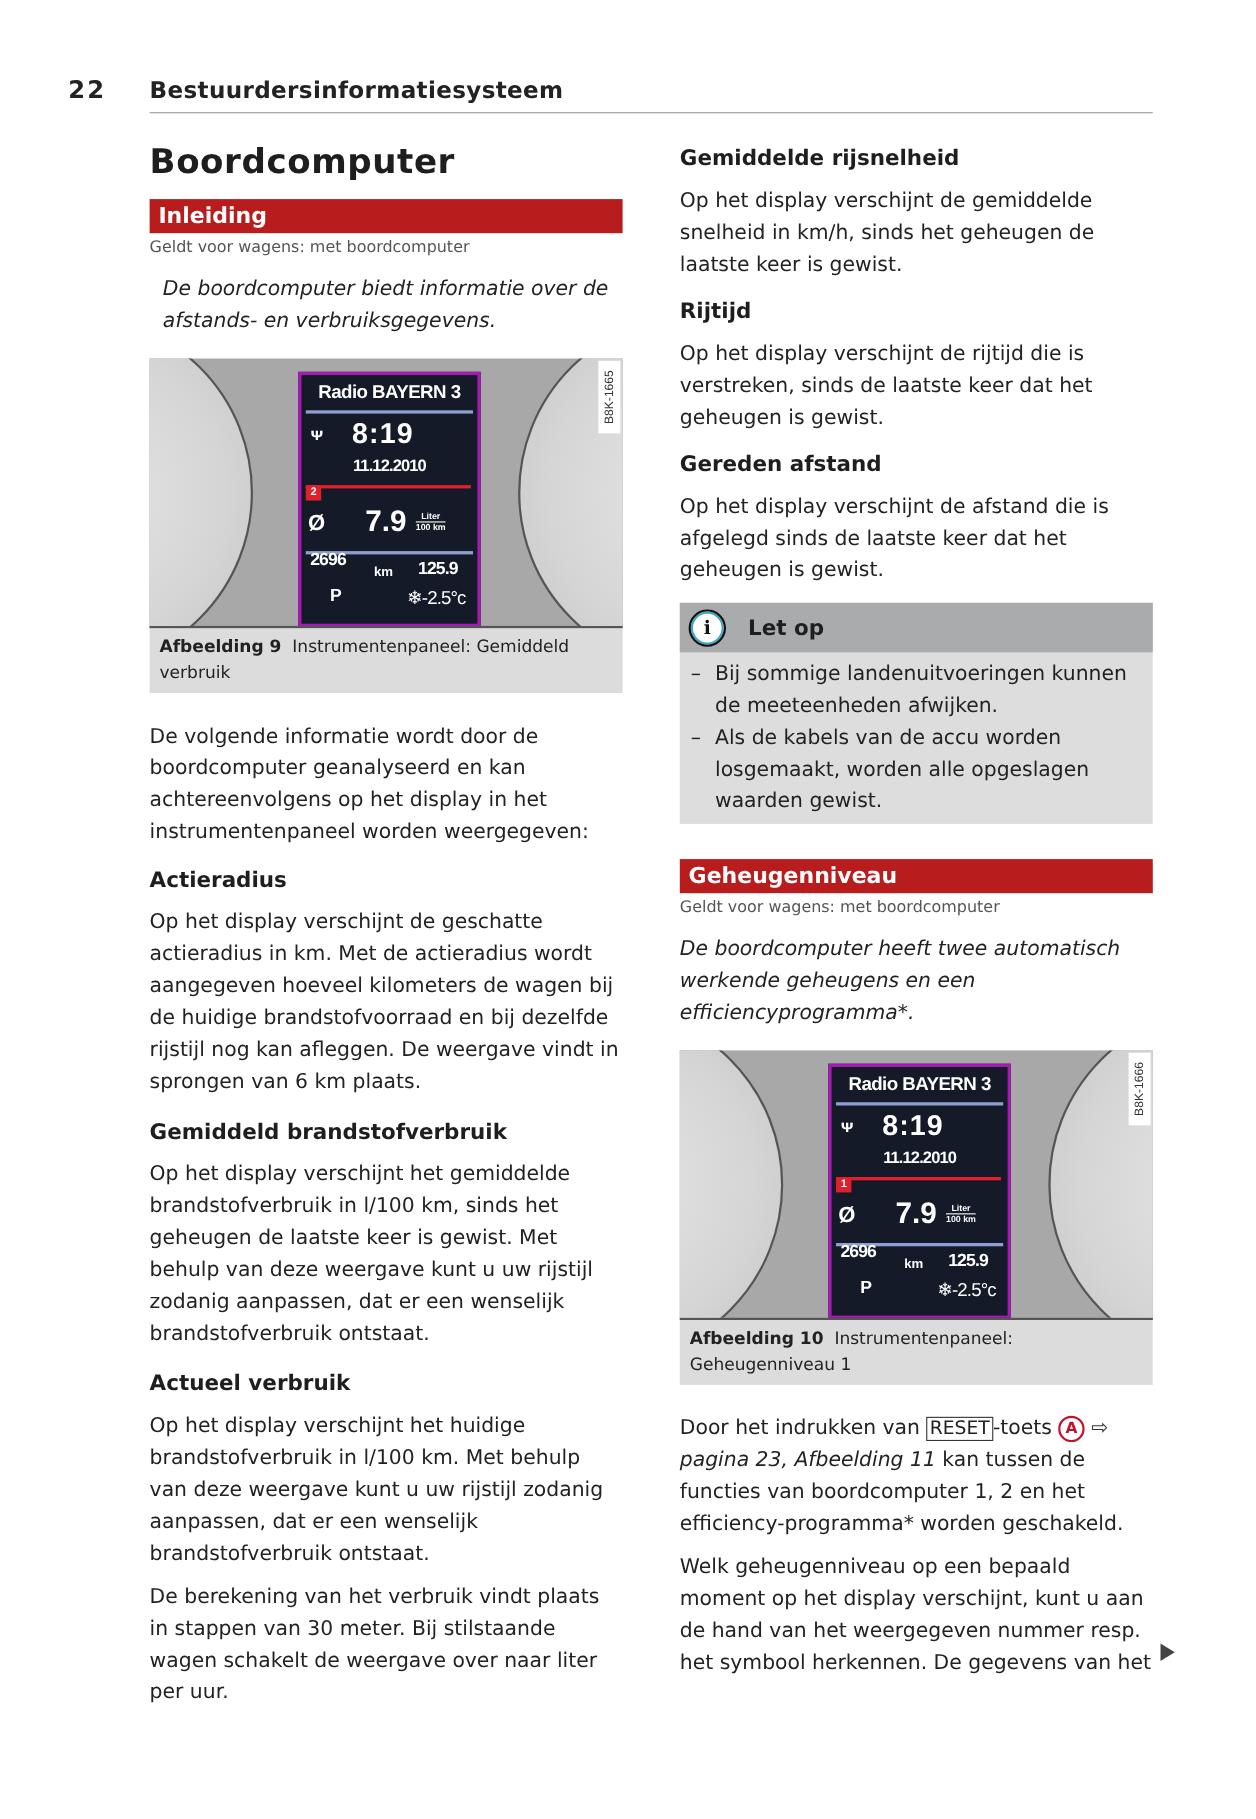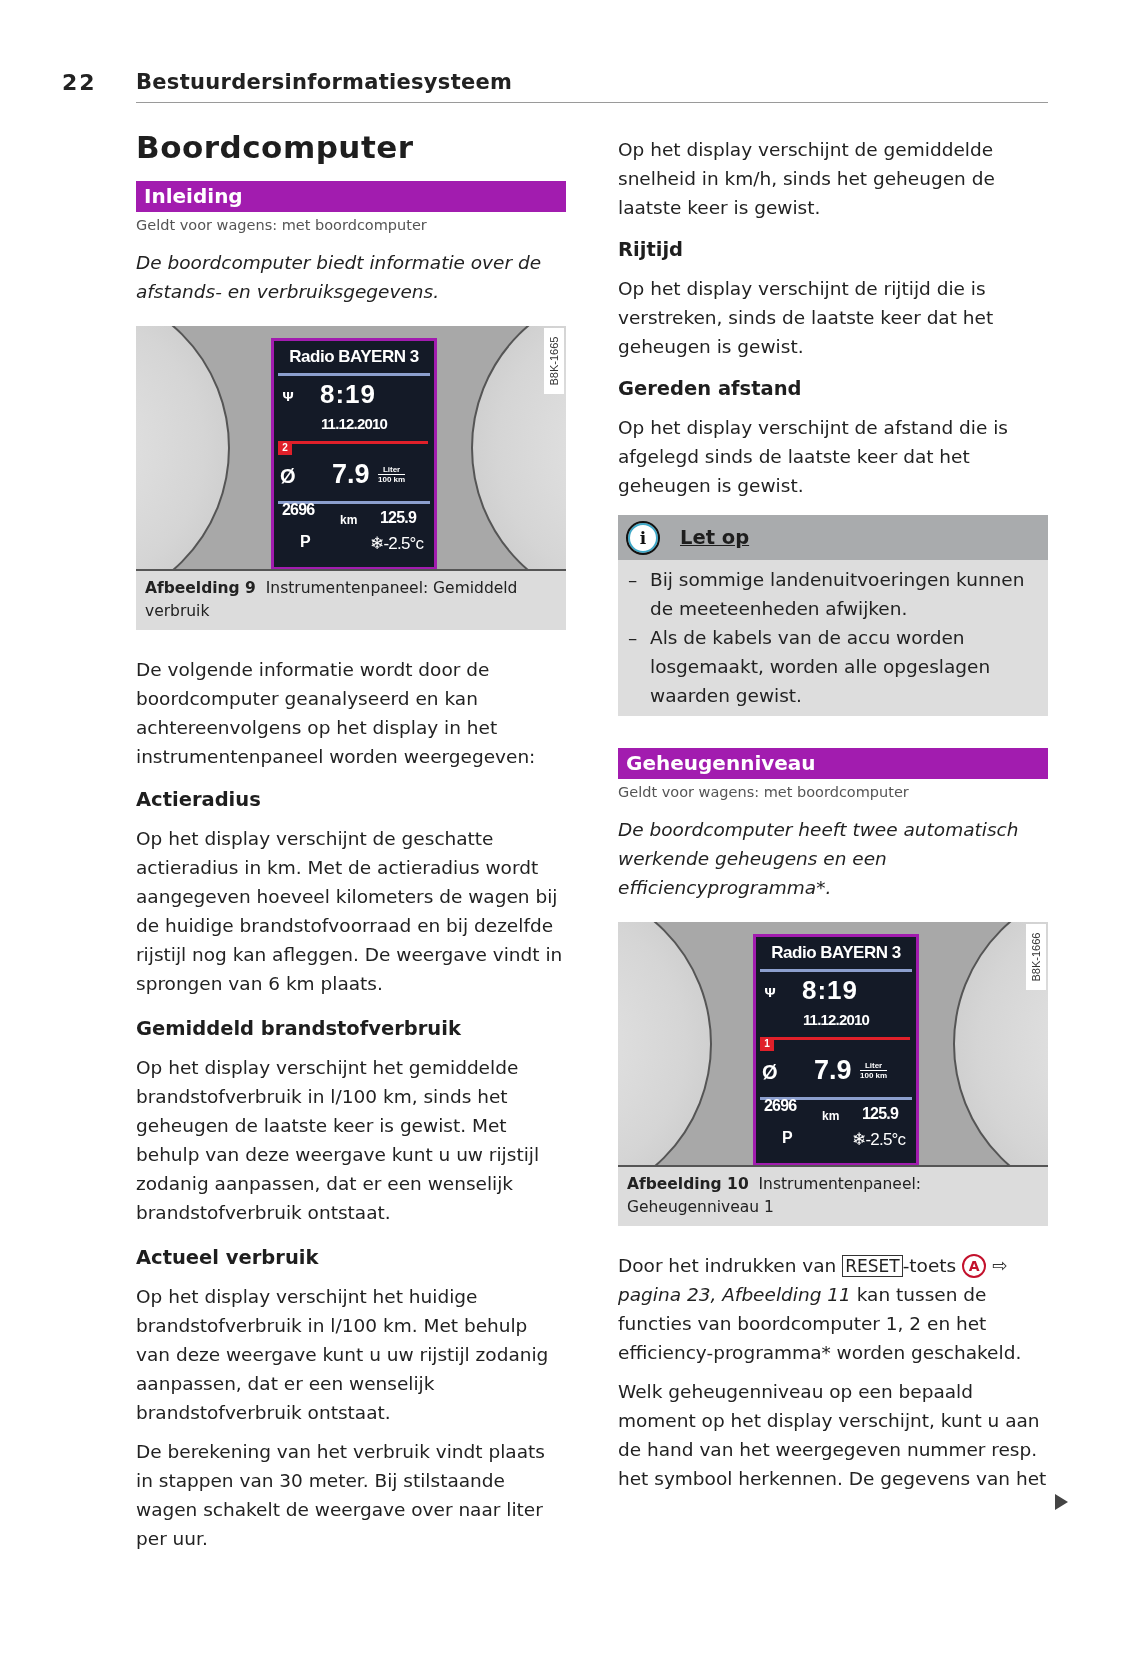--- a/index.html
+++ b/index.html
@@ -6,21 +6,21 @@
   body { width:1142px; height:1654px; position:relative; overflow:hidden;
          font-family:"DejaVu Sans", sans-serif; color:#222; }
   .abs { position:absolute; }
   .pagenum { left:62px; top:70px; font-size:22px; font-weight:bold; letter-spacing:2px; color:#222; }
   .running { left:136px; top:70px; font-size:21px; font-weight:bold; color:#222; letter-spacing:0.3px; }
   .rule { left:136px; top:102px; width:912px; height:1px; background:#9a9a9a; }
   .col { position:absolute; width:430px; }
   .colL { left:136px; top:125px; }
   .colR { left:618px; top:125px; }
   h1.title { margin:0; font-size:31px; font-weight:bold; letter-spacing:0.5px; color:#1e1e1e; line-height:44px; }
-  .redbar { background:#a21caf; color:#fff; font-weight:bold; font-size:20px; height:31px; line-height:31px; padding-left:8px; }
+  .redbar { background:#b91c1c; color:#fff; font-weight:bold; font-size:20px; height:31px; line-height:31px; padding-left:8px; }
   .applies { font-size:14.5px; color:#555; margin-top:3px; line-height:20px; }
   .intro { font-style:italic; font-size:18.5px; line-height:29px; color:#222; }
   p.body { margin:0; font-size:18.5px; line-height:29px; color:#222; }
   h3.sub { margin:0; font-size:19.5px; font-weight:bold; line-height:28px; color:#1e1e1e; }
   .figure { background:#dcdcdc; }
   .cluster { position:relative; width:430px; height:243px; background:#a8a8a8; overflow:hidden; border-bottom:2px solid #555; }
   .dial { position:absolute; border-radius:50%; background:radial-gradient(circle at 50% 50%, #e6e6e6 0%, #d5d5d5 60%, #c2c2c2 100%); border:2px solid #555; }
   .screen { position:absolute; left:135px; top:12px; width:160px; height:226px; background:#141a27; border:3px solid #a21caf; color:#fff; font-family:"Liberation Sans", sans-serif; }
   .scr-title { text-align:center; font-size:17px; font-weight:bold; margin-top:6px; letter-spacing:-0.5px; }
   .scr-line { height:3px; background:#8c9fce; margin:6px 4px 0 4px; }
@@ -39,41 +39,41 @@
   .scr-b3 { position:absolute; left:106px; top:168px; font-size:16px; font-weight:bold; letter-spacing:-0.8px; }
   .scr-b4 { position:absolute; left:26px; top:192px; font-size:16px; font-weight:bold; }
   .scr-b5 { position:absolute; left:96px; top:192px; font-size:17px; font-weight:normal; letter-spacing:-0.8px;text-align:right; }
   .figcode { position:absolute; right:2px; top:2px; width:20px; height:66px; background:#ffffff; }
   .figcode span { position:absolute; left:50%; top:50%; transform:translate(-50%,-50%) rotate(-90deg); font-size:11px; color:#333; white-space:nowrap; font-family:"Liberation Sans", sans-serif; }
   .caption { padding:6px 9px 7px 9px; font-size:15.5px; line-height:23px; color:#222; }
   .caption b { font-weight:bold; }
   .note { background:#dddddd; }
   .note-head { background:#a9abad; height:45px; display:flex; align-items:center; padding-left:8px; }
   .info-icon { width:30px; height:30px; border-radius:50%; background:#ffffff; border:2px solid #111; box-shadow: inset 0 0 0 2px #3fa9c9; display:flex; align-items:center; justify-content:center; font-family:"DejaVu Serif", serif; font-weight:bold; font-size:17px; color:#111; }
-  .note-title { margin-left:20px; font-size:19.5px; font-weight:bold; color:#1e1e1e;text-decoration:underline; }
+  .note-title { margin-left:20px; font-size:19.5px; font-weight:bold; color:#1e1e1e; }
   .note-list { padding:5px 12px 6px 10px; font-size:18.5px; line-height:29px; }
   .note-item { display:flex; }
   .note-item .dash { width:22px; flex:none; }
   .reset-key { border:1px solid #333; padding:0 2px; font-size:17px; line-height:20px; display:inline-block; }
   .circA { display:inline-block; width:20px; height:20px; border:2px solid #c3112c; border-radius:50%; color:#c3112c; font-weight:bold; font-size:14px; line-height:20px; text-align:center; vertical-align:1px; }
   .arrow-ref { color:#333; }
   .cont-arrow { left:1055px; top:1494px; width:0; height:0; border-top:8px solid transparent; border-bottom:8px solid transparent; border-left:13px solid #444; }
 </style>
 </head>
 <body>
 
 <div class="abs pagenum">22</div>
 <div class="abs running">Bestuurdersinformatiesysteem</div>
 <div class="abs rule"></div>
 
 <div class="col colL">
   <h1 class="title">Boordcomputer</h1>
   <div class="redbar" style="margin-top:12px;">Inleiding</div>
   <div class="applies">Geldt voor wagens: met boordcomputer</div>
-  <div class="intro" style="margin-top:13px;">De boordcomputer biedt informatie over de afstands- en verbruiksgegevens.</div>
+  <div class="intro" style="margin-top:13px;margin-left:12px;">De boordcomputer biedt informatie over de afstands- en verbruiksgegevens.</div>
 
   <div class="figure" style="margin-top:20px;">
     <div class="cluster">
       <div class="dial" style="left:-230px; top:-40px; width:320px; height:320px;"></div>
       <div class="dial" style="left:335px; top:-40px; width:320px; height:320px;"></div>
       <div class="screen">
         <div class="scr-title">Radio BAYERN 3</div>
         <div class="scr-line"></div>
         <div class="scr-ant">ᴪ</div>
         <div class="scr-time">8:19</div>
@@ -110,20 +110,21 @@
 
   <h3 class="sub" style="margin-top:17px;">Gemiddeld brandstofverbruik</h3>
   <p class="body" style="margin-top:10px;">Op het display verschijnt het gemiddelde brandstofverbruik in l/100 km, sinds het geheugen de laatste keer is gewist. Met behulp van deze weergave kunt u uw rijstijl zodanig aanpassen, dat er een wenselijk brandstofverbruik ontstaat.</p>
 
   <h3 class="sub" style="margin-top:17px;">Actueel verbruik</h3>
   <p class="body" style="margin-top:10px;">Op het display verschijnt het huidige brandstofverbruik in l/100 km. Met behulp van deze weergave kunt u uw rijstijl zodanig aanpassen, dat er een wenselijk brandstofverbruik ontstaat.</p>
   <p class="body" style="margin-top:10px;">De berekening van het verbruik vindt plaats in stappen van 30 meter. Bij stilstaande wagen schakelt de weergave over naar liter per uur.</p>
 </div>
 
 <div class="col colR">
+  <h3 class="sub" style="margin-top:5px;">Gemiddelde rijsnelheid</h3>
   <p class="body" style="margin-top:10px;">Op het display verschijnt de gemiddelde snelheid in km/h, sinds het geheugen de laatste keer is gewist.</p>
 
   <h3 class="sub" style="margin-top:14px;">Rijtijd</h3>
   <p class="body" style="margin-top:10px;">Op het display verschijnt de rijtijd die is verstreken, sinds de laatste keer dat het geheugen is gewist.</p>
 
   <h3 class="sub" style="margin-top:14px;">Gereden afstand</h3>
   <p class="body" style="margin-top:10px;">Op het display verschijnt de afstand die is afgelegd sinds de laatste keer dat het geheugen is gewist.</p>
 
   <div class="note" style="margin-top:15px;">
     <div class="note-head">

